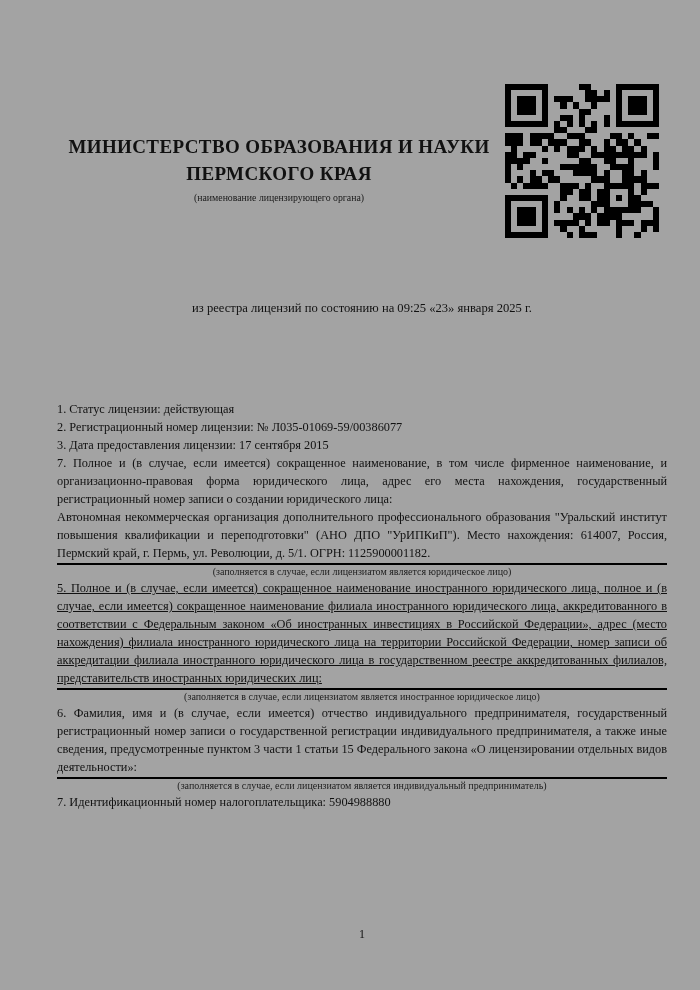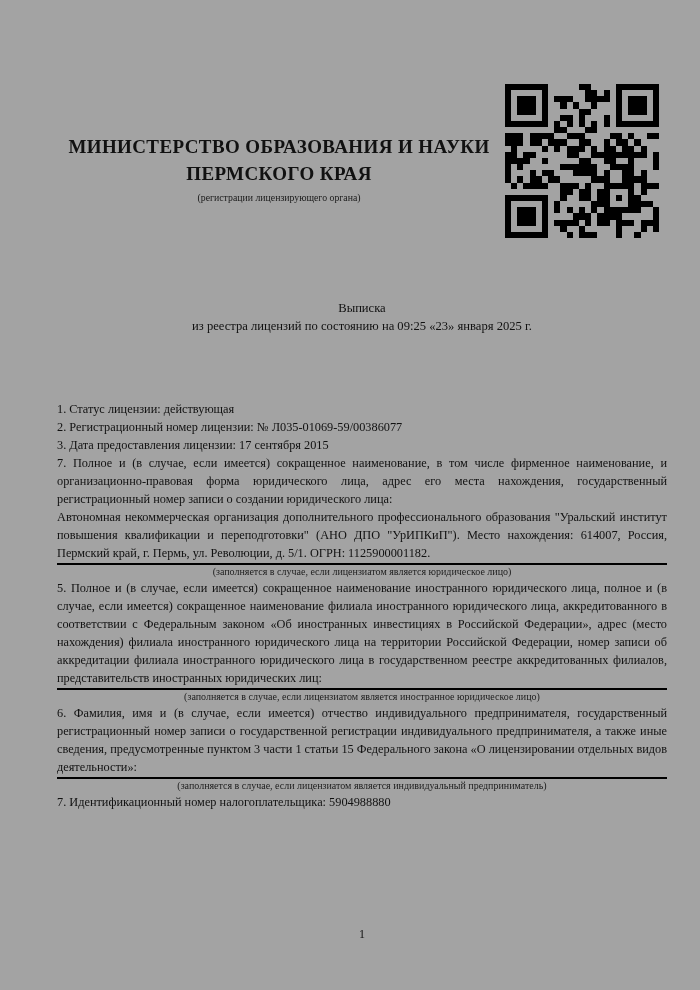--- a/index.html
+++ b/index.html
@@ -29,49 +29,48 @@
   
   .body{position:absolute;left:57px;top:368px;width:610px;font-size:12.3px;line-height:18px;margin-top:32px;}
   .body p{margin:0;padding:0;}
   .just{text-align:justify;}
   .caption{font-size:10px;line-height:14px;text-align:center;color:#1c1c1c;}
   .cap-pad{margin-top:1px;}
   .rule{border-top:2px solid #000;height:0;margin-top:1px;}
   .mt25{margin-top:25px;}
   .mt10{margin-top:10px;}
   .mt12{margin-top:12px;}
-  .mt15{margin-top:15px;}
+  .mt15{margin-top:15px;text-decoration:underline;}
   .mt31{margin-top:31px;}
   .mt30{margin-top:30px;}
 
   
   .page-number{position:absolute;left:57px;top:926px;width:610px;text-align:center;
     font-size:12px;line-height:16px;}
 </style>
 </head>
 <body>
 
 <div class="page">
 
   <div class="header">
     <div class="title">
       <div>МИНИСТЕРСТВО ОБРАЗОВАНИЯ И НАУКИ</div>
       <div>ПЕРМСКОГО КРАЯ</div>
     </div>
-    <div class="org-caption">(регистрации лицензирующего органа)</div>
+    <div class="org-caption">(наименование лицензирующего органа)</div>
   </div>
 
   <div class="qr">
     <svg id="qr-svg" viewBox="0 0 25 25" shape-rendering="crispEdges">
         <path d="M0 0h1v1h-1zM1 0h1v1h-1zM2 0h1v1h-1zM3 0h1v1h-1zM4 0h1v1h-1zM5 0h1v1h-1zM6 0h1v1h-1zM12 0h1v1h-1zM13 0h1v1h-1zM18 0h1v1h-1zM19 0h1v1h-1zM20 0h1v1h-1zM21 0h1v1h-1zM22 0h1v1h-1zM23 0h1v1h-1zM24 0h1v1h-1zM0 1h1v1h-1zM6 1h1v1h-1zM13 1h1v1h-1zM14 1h1v1h-1zM16 1h1v1h-1zM18 1h1v1h-1zM24 1h1v1h-1zM0 2h1v1h-1zM2 2h1v1h-1zM3 2h1v1h-1zM4 2h1v1h-1zM6 2h1v1h-1zM8 2h1v1h-1zM9 2h1v1h-1zM10 2h1v1h-1zM13 2h1v1h-1zM14 2h1v1h-1zM15 2h1v1h-1zM16 2h1v1h-1zM18 2h1v1h-1zM20 2h1v1h-1zM21 2h1v1h-1zM22 2h1v1h-1zM24 2h1v1h-1zM0 3h1v1h-1zM2 3h1v1h-1zM3 3h1v1h-1zM4 3h1v1h-1zM6 3h1v1h-1zM9 3h1v1h-1zM11 3h1v1h-1zM14 3h1v1h-1zM18 3h1v1h-1zM20 3h1v1h-1zM21 3h1v1h-1zM22 3h1v1h-1zM24 3h1v1h-1zM0 4h1v1h-1zM2 4h1v1h-1zM3 4h1v1h-1zM4 4h1v1h-1zM6 4h1v1h-1zM12 4h1v1h-1zM13 4h1v1h-1zM18 4h1v1h-1zM20 4h1v1h-1zM21 4h1v1h-1zM22 4h1v1h-1zM24 4h1v1h-1zM0 5h1v1h-1zM6 5h1v1h-1zM9 5h1v1h-1zM10 5h1v1h-1zM12 5h1v1h-1zM16 5h1v1h-1zM18 5h1v1h-1zM24 5h1v1h-1zM0 6h1v1h-1zM1 6h1v1h-1zM2 6h1v1h-1zM3 6h1v1h-1zM4 6h1v1h-1zM5 6h1v1h-1zM6 6h1v1h-1zM8 6h1v1h-1zM10 6h1v1h-1zM12 6h1v1h-1zM14 6h1v1h-1zM16 6h1v1h-1zM18 6h1v1h-1zM19 6h1v1h-1zM20 6h1v1h-1zM21 6h1v1h-1zM22 6h1v1h-1zM23 6h1v1h-1zM24 6h1v1h-1zM8 7h1v1h-1zM9 7h1v1h-1zM13 7h1v1h-1zM14 7h1v1h-1zM0 8h1v1h-1zM1 8h1v1h-1zM2 8h1v1h-1zM4 8h1v1h-1zM5 8h1v1h-1zM6 8h1v1h-1zM7 8h1v1h-1zM10 8h1v1h-1zM11 8h1v1h-1zM12 8h1v1h-1zM17 8h1v1h-1zM18 8h1v1h-1zM20 8h1v1h-1zM23 8h1v1h-1zM24 8h1v1h-1zM0 9h1v1h-1zM1 9h1v1h-1zM2 9h1v1h-1zM4 9h1v1h-1zM5 9h1v1h-1zM7 9h1v1h-1zM8 9h1v1h-1zM9 9h1v1h-1zM12 9h1v1h-1zM13 9h1v1h-1zM16 9h1v1h-1zM18 9h1v1h-1zM19 9h1v1h-1zM21 9h1v1h-1zM1 10h1v1h-1zM6 10h1v1h-1zM8 10h1v1h-1zM10 10h1v1h-1zM11 10h1v1h-1zM12 10h1v1h-1zM14 10h1v1h-1zM16 10h1v1h-1zM17 10h1v1h-1zM19 10h1v1h-1zM20 10h1v1h-1zM22 10h1v1h-1zM0 11h1v1h-1zM1 11h1v1h-1zM3 11h1v1h-1zM4 11h1v1h-1zM10 11h1v1h-1zM11 11h1v1h-1zM14 11h1v1h-1zM15 11h1v1h-1zM16 11h1v1h-1zM17 11h1v1h-1zM18 11h1v1h-1zM19 11h1v1h-1zM20 11h1v1h-1zM21 11h1v1h-1zM22 11h1v1h-1zM24 11h1v1h-1zM0 12h1v1h-1zM1 12h1v1h-1zM2 12h1v1h-1zM3 12h1v1h-1zM6 12h1v1h-1zM12 12h1v1h-1zM13 12h1v1h-1zM16 12h1v1h-1zM17 12h1v1h-1zM20 12h1v1h-1zM24 12h1v1h-1zM0 13h1v1h-1zM2 13h1v1h-1zM9 13h1v1h-1zM10 13h1v1h-1zM11 13h1v1h-1zM12 13h1v1h-1zM13 13h1v1h-1zM14 13h1v1h-1zM17 13h1v1h-1zM18 13h1v1h-1zM19 13h1v1h-1zM20 13h1v1h-1zM24 13h1v1h-1zM0 14h1v1h-1zM4 14h1v1h-1zM6 14h1v1h-1zM7 14h1v1h-1zM11 14h1v1h-1zM12 14h1v1h-1zM13 14h1v1h-1zM14 14h1v1h-1zM16 14h1v1h-1zM19 14h1v1h-1zM20 14h1v1h-1zM22 14h1v1h-1zM0 15h1v1h-1zM2 15h1v1h-1zM4 15h1v1h-1zM5 15h1v1h-1zM7 15h1v1h-1zM8 15h1v1h-1zM14 15h1v1h-1zM15 15h1v1h-1zM16 15h1v1h-1zM19 15h1v1h-1zM20 15h1v1h-1zM21 15h1v1h-1zM22 15h1v1h-1zM1 16h1v1h-1zM3 16h1v1h-1zM4 16h1v1h-1zM5 16h1v1h-1zM6 16h1v1h-1zM9 16h1v1h-1zM10 16h1v1h-1zM11 16h1v1h-1zM13 16h1v1h-1zM16 16h1v1h-1zM17 16h1v1h-1zM18 16h1v1h-1zM19 16h1v1h-1zM20 16h1v1h-1zM22 16h1v1h-1zM23 16h1v1h-1zM24 16h1v1h-1zM9 17h1v1h-1zM10 17h1v1h-1zM12 17h1v1h-1zM13 17h1v1h-1zM15 17h1v1h-1zM16 17h1v1h-1zM20 17h1v1h-1zM22 17h1v1h-1zM0 18h1v1h-1zM1 18h1v1h-1zM2 18h1v1h-1zM3 18h1v1h-1zM4 18h1v1h-1zM5 18h1v1h-1zM6 18h1v1h-1zM9 18h1v1h-1zM12 18h1v1h-1zM13 18h1v1h-1zM15 18h1v1h-1zM16 18h1v1h-1zM18 18h1v1h-1zM20 18h1v1h-1zM21 18h1v1h-1zM0 19h1v1h-1zM6 19h1v1h-1zM8 19h1v1h-1zM14 19h1v1h-1zM15 19h1v1h-1zM16 19h1v1h-1zM20 19h1v1h-1zM21 19h1v1h-1zM22 19h1v1h-1zM23 19h1v1h-1zM0 20h1v1h-1zM2 20h1v1h-1zM3 20h1v1h-1zM4 20h1v1h-1zM6 20h1v1h-1zM8 20h1v1h-1zM10 20h1v1h-1zM12 20h1v1h-1zM14 20h1v1h-1zM16 20h1v1h-1zM17 20h1v1h-1zM18 20h1v1h-1zM19 20h1v1h-1zM20 20h1v1h-1zM21 20h1v1h-1zM24 20h1v1h-1zM0 21h1v1h-1zM2 21h1v1h-1zM3 21h1v1h-1zM4 21h1v1h-1zM6 21h1v1h-1zM11 21h1v1h-1zM12 21h1v1h-1zM13 21h1v1h-1zM15 21h1v1h-1zM16 21h1v1h-1zM17 21h1v1h-1zM18 21h1v1h-1zM24 21h1v1h-1zM0 22h1v1h-1zM2 22h1v1h-1zM3 22h1v1h-1zM4 22h1v1h-1zM6 22h1v1h-1zM8 22h1v1h-1zM9 22h1v1h-1zM10 22h1v1h-1zM11 22h1v1h-1zM13 22h1v1h-1zM15 22h1v1h-1zM16 22h1v1h-1zM18 22h1v1h-1zM19 22h1v1h-1zM20 22h1v1h-1zM22 22h1v1h-1zM23 22h1v1h-1zM24 22h1v1h-1zM0 23h1v1h-1zM6 23h1v1h-1zM9 23h1v1h-1zM12 23h1v1h-1zM18 23h1v1h-1zM22 23h1v1h-1zM24 23h1v1h-1zM0 24h1v1h-1zM1 24h1v1h-1zM2 24h1v1h-1zM3 24h1v1h-1zM4 24h1v1h-1zM5 24h1v1h-1zM6 24h1v1h-1zM10 24h1v1h-1zM12 24h1v1h-1zM13 24h1v1h-1zM14 24h1v1h-1zM18 24h1v1h-1zM21 24h1v1h-1z" fill="#000000"></path>
       </svg>
   </div>
 
   <div class="extract">
-    <div>Выписка</div>
     <div>из реестра лицензий по состоянию на 09:25 «23» января 2025 г.</div>
   </div>
 
   <div class="body">
 
     <p>1. Статус лицензии: действующая</p>
 
     <p class="mt25">2. Регистрационный номер лицензии: № Л035-01069-59/00386077</p>
 
     <p class="mt10">3. Дата предоставления лицензии: 17 сентября 2015</p>

